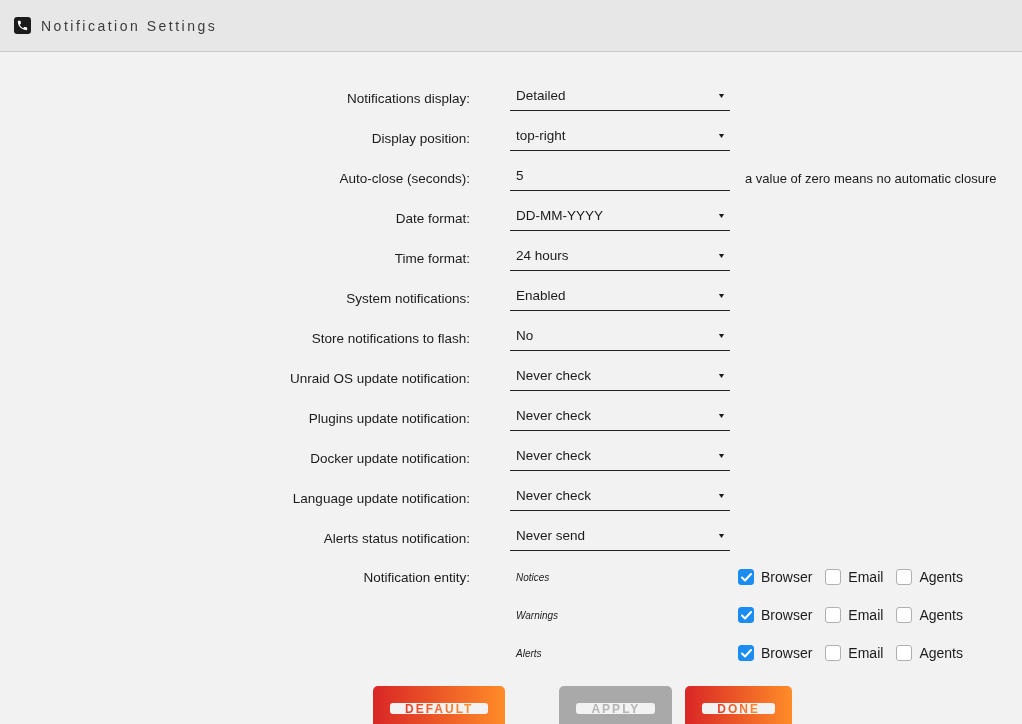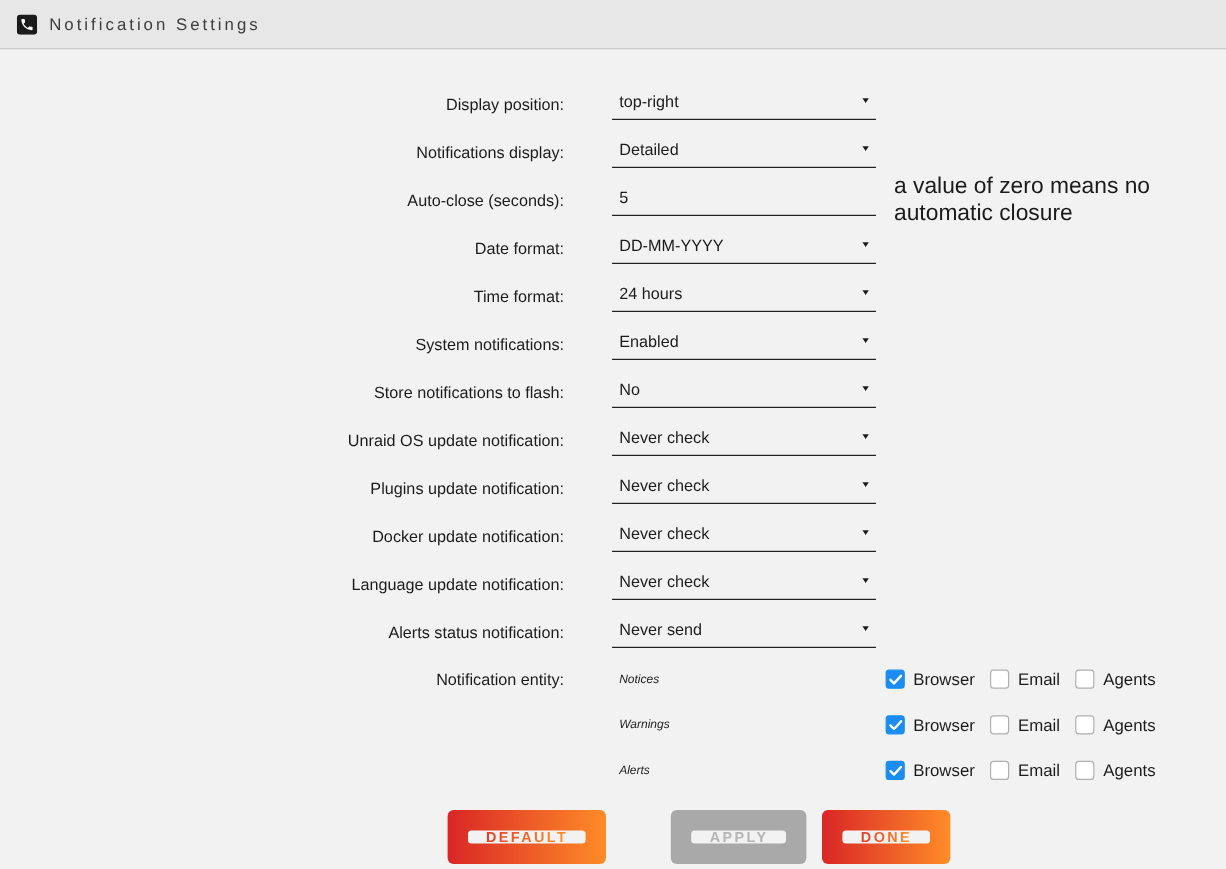--- a/index.html
+++ b/index.html
@@ -7,21 +7,21 @@
   body {
     width: 1022px; height: 724px;
     background: #f2f2f2;
     font-family: "Liberation Sans", sans-serif;
     color: #1c1b1b;
     overflow: hidden;
   }
 
   
   .header {
-    height: 41px;
+    height: 52px;
     background: #e7e7e7;
     border-bottom: 1px solid #c9c9c9;
     display: flex;
     align-items: center;
     padding-left: 14px;
   }
   .header .hicon { display: flex; align-items: center; margin-right: 10px; }
   .header .title {
     font-size: 14px;
     letter-spacing: 2.5px;
@@ -62,21 +62,21 @@
     border: none;
     border-bottom: 1px solid #222;
     background: transparent;
     padding: 3px 3px 7px 6px;
     font-size: 13.5px;
     font-family: "Liberation Sans", sans-serif;
     color: #1c1b1b;
     outline: none;
     border-radius: 0;
   }
-  .note { margin-left: 15px; font-size: 19px; color: #1c1b1b; }
+  .note { margin-left: 15px; font-size: 13px; color: #1c1b1b; }
 
   
   .entity-row { display: flex; align-items: center; height: 38px; }
   .entity-name {
     width: 228px;
     padding-left: 6px;
     font-size: 10px;
     font-style: italic;
     flex: 0 0 auto;
   }
@@ -146,34 +146,34 @@
       <rect width="24" height="24" rx="4.5" fill="#1c1b1b"></rect>
       <path transform="translate(3.2,3.2) scale(0.73)" d="M6.62 10.79c1.44 2.83 3.76 5.14 6.59 6.59l2.2-2.2c.27-.27.67-.36 1.02-.24 1.12.37 2.33.57 3.57.57.55 0 1 .45 1 1V20c0 .55-.45 1-1 1-9.39 0-17-7.61-17-17 0-.55.45-1 1-1h3.5c.55 0 1 .45 1 1 0 1.25.2 2.45.57 3.57.11.35.03.74-.25 1.02l-2.2 2.2z" fill="#ffffff"></path>
     </svg>
   </span>
   <span class="title">Notification Settings</span>
 </div>
 
 <div class="form">
 
   <div class="row">
+    <div class="row-label">Notifications display:</div>
+    <div class="control">
+      <div class="select-box">
+        <span>Detailed</span>
+        <span class="arrow">▼</span>
+      </div>
+    </div>
+  </div>
+
+  <div class="row">
     <div class="row-label">Display position:</div>
     <div class="control">
       <div class="select-box">
         <span>top-right</span>
-        <span class="arrow">▼</span>
-      </div>
-    </div>
-  </div>
-
-  <div class="row">
-    <div class="row-label">Notifications display:</div>
-    <div class="control">
-      <div class="select-box">
-        <span>Detailed</span>
         <span class="arrow">▼</span>
       </div>
     </div>
   </div>
 
   <div class="row">
     <div class="row-label">Auto-close (seconds):</div>
     <div class="control">
       <input class="text-input" type="text" value="5" style="">
     </div>

